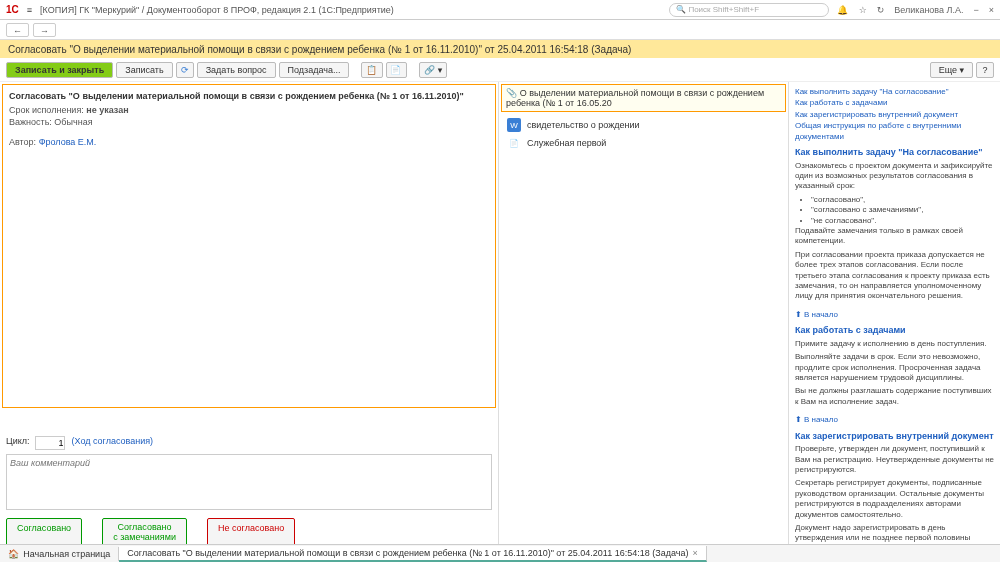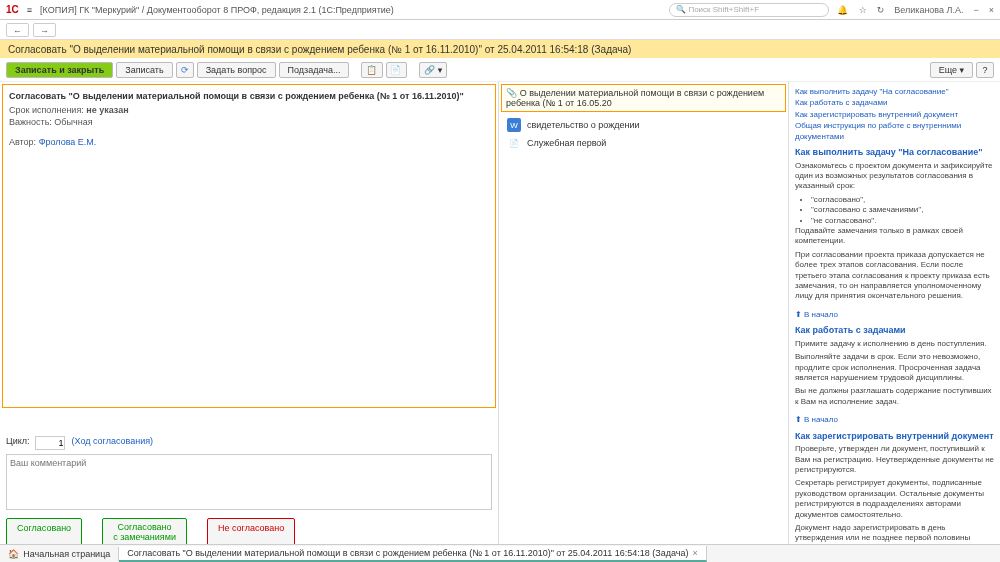--- a/index.html
+++ b/index.html
@@ -23,21 +23,21 @@
 .mid-col { width:290px; border-left:1px solid #ddd; }
 .right-col { width:212px; border-left:1px solid #ddd; overflow-y:auto; padding:4px 6px; font-size:8px; line-height:1.3; }
 .task-box { border:1px solid #f90; margin:2px; padding:6px; height:350px; overflow:auto; }
 .task-title { font-weight:bold; font-size:9px; margin-bottom:4px; }
 .meta-line { color:#555; margin-bottom:2px; }
 .link { color:#2060c0; cursor:pointer; }
 .green { color:#090; }
 .cycle-row { display:flex; align-items:flex-start; gap:6px; padding:2px 6px;margin-top:24px; }
 .cycle-row input { width:30px; text-align:right; border:1px solid #ccc; padding:1px; font-size:9px; }
 .comment { margin:2px 6px; }
-.comment textarea { width:100%; height:56px; border:1px solid #ccc; padding:3px; font-size:9px; color:#999; resize:none; }
+.comment textarea { width:100%; height:56px; border:1px solid #ccc; padding:3px; font-size:9px; color:#999; resize:none;font-style:italic; }
 .bottom-btns { display:flex; gap:20px; padding:4px 6px; }
 .bottom-btns .btn { padding:4px 10px; }
 .btn.green-b { border-color:#090; color:#090; }
 .btn.red-b { border-color:#c00; color:#c00; }
 .mid-header { border:1px solid #f90; margin:2px; padding:3px 4px; background:#fffef0; font-size:9px; }
 .mid-list { margin:4px; }
 .mid-item { display:flex; gap:6px; padding:2px 4px; align-items:center; }
 .mid-icon { width:14px; height:14px; display:inline-flex; align-items:center; justify-content:center; font-size:8px; }
 .mid-icon.blue { background:#3a7fd5; color:#fff; border-radius:2px; }
 .help-link { color:#2060c0; cursor:pointer; display:block; margin:1px 0; }

